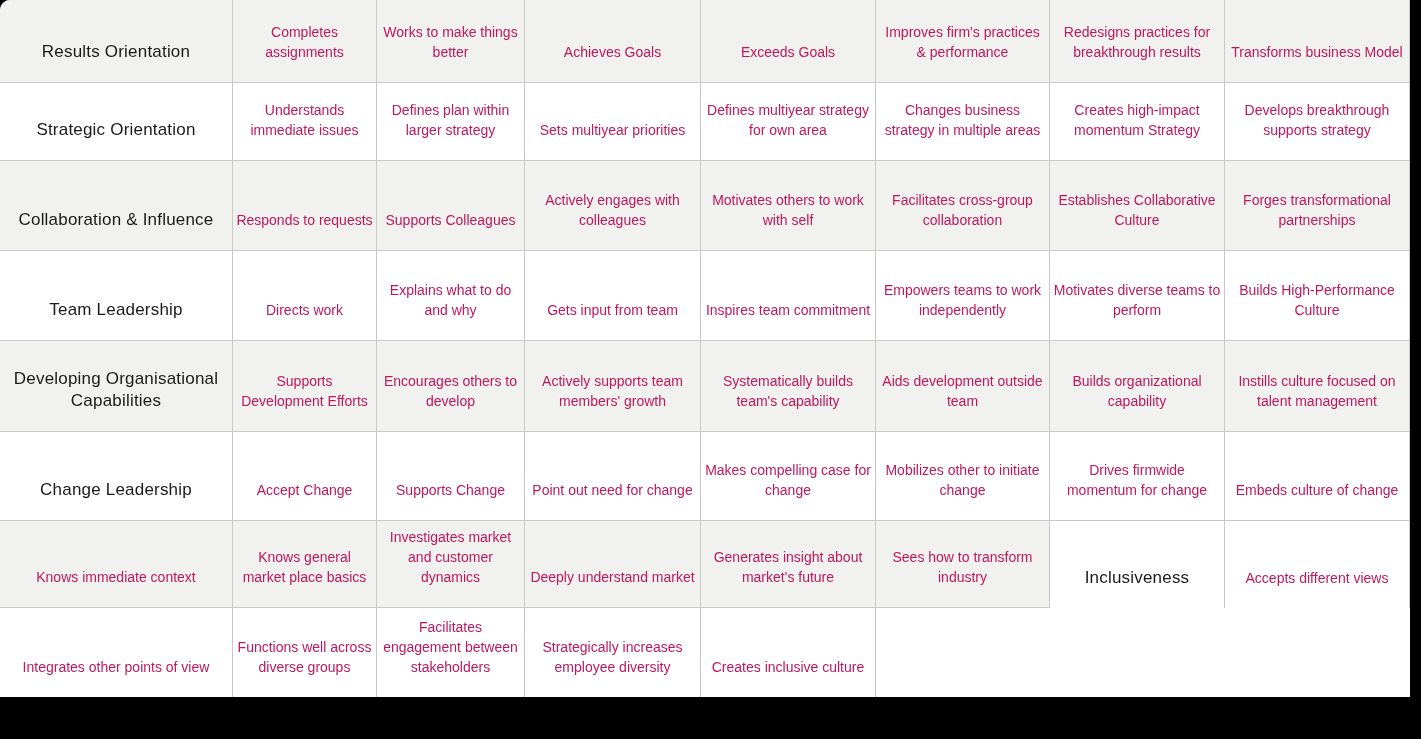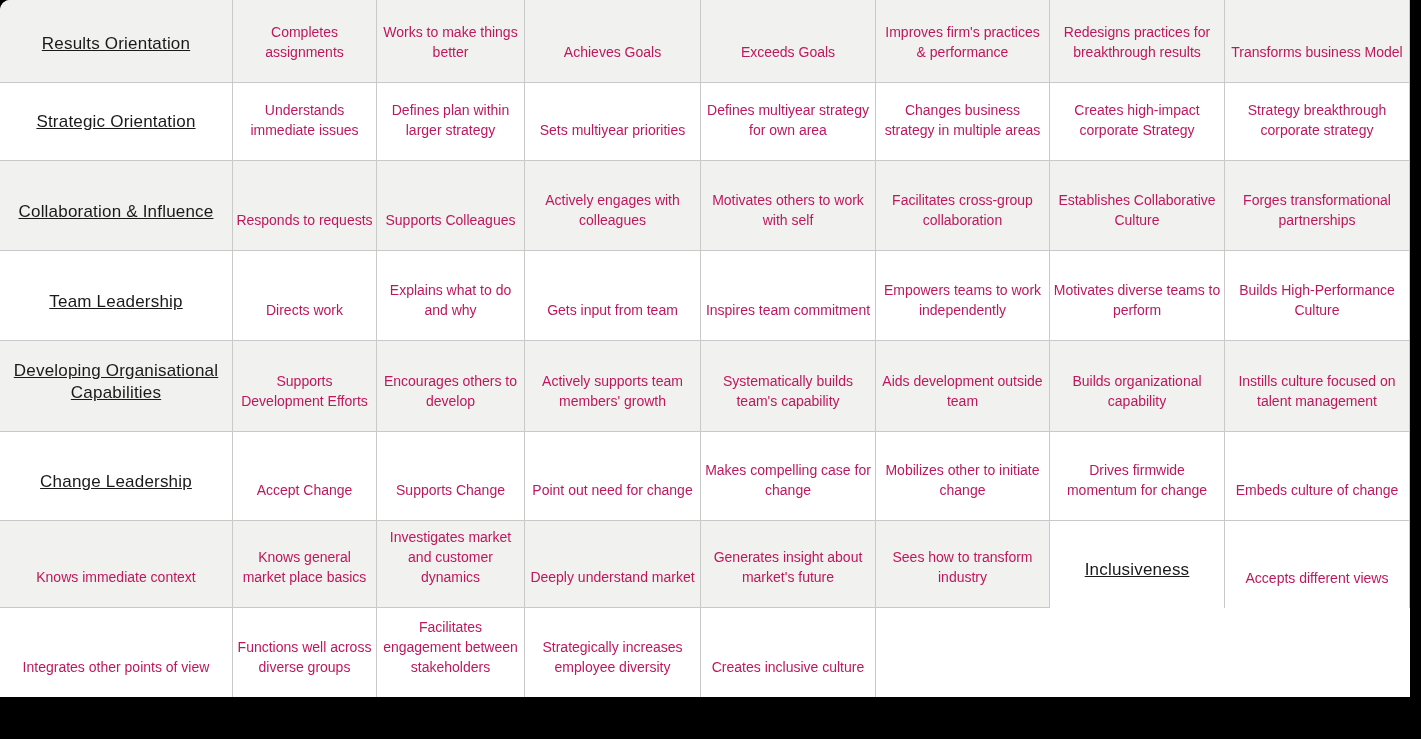--- a/index.html
+++ b/index.html
@@ -31,22 +31,21 @@
     overflow:hidden;
   }
   .cell.last-row{border-bottom:none;}
   .row-shaded{background:#f1f1ef;}
   .row-plain{background:#ffffff;}
   .cat{
     font-size:17px;
     line-height:22px;
     color:#1a1a1a;
     letter-spacing:0.2px;
-    padding-bottom:27px;
-    text-decoration:underline;
+    padding-bottom:19px;
   }
   .lvl{
     font-size:14px;
     line-height:20px;
     color:#be185d;
   }
   .footer-bar{
     position:absolute;left:0;top:697px;
     width:1421px;height:42px;
     background:#000;
@@ -63,22 +62,22 @@
     <div class="cell lvl row-shaded">Exceeds Goals</div>
     <div class="cell lvl row-shaded">Improves firm's practices &amp; performance</div>
     <div class="cell lvl row-shaded">Redesigns practices for breakthrough results</div>
     <div class="cell lvl row-shaded">Transforms business Model</div>
     <div class="cell cat row-plain">Strategic Orientation</div>
     <div class="cell lvl row-plain">Understands immediate issues</div>
     <div class="cell lvl row-plain">Defines plan within larger strategy</div>
     <div class="cell lvl row-plain">Sets multiyear priorities</div>
     <div class="cell lvl row-plain">Defines multiyear strategy for own area</div>
     <div class="cell lvl row-plain">Changes business strategy in multiple areas</div>
-    <div class="cell lvl row-plain">Creates high-impact corporate Strategy</div>
-    <div class="cell lvl row-plain">Strategy breakthrough corporate strategy</div>
+    <div class="cell lvl row-plain">Creates high-impact momentum Strategy</div>
+    <div class="cell lvl row-plain">Develops breakthrough supports strategy</div>
     <div class="cell cat row-shaded">Collaboration &amp; Influence</div>
     <div class="cell lvl row-shaded">Responds to requests</div>
     <div class="cell lvl row-shaded">Supports Colleagues</div>
     <div class="cell lvl row-shaded">Actively engages with colleagues</div>
     <div class="cell lvl row-shaded">Motivates others to work with self</div>
     <div class="cell lvl row-shaded">Facilitates cross-group collaboration</div>
     <div class="cell lvl row-shaded">Establishes Collaborative Culture</div>
     <div class="cell lvl row-shaded">Forges transformational partnerships</div>
     <div class="cell cat row-plain">Team Leadership</div>
     <div class="cell lvl row-plain">Directs work</div>

